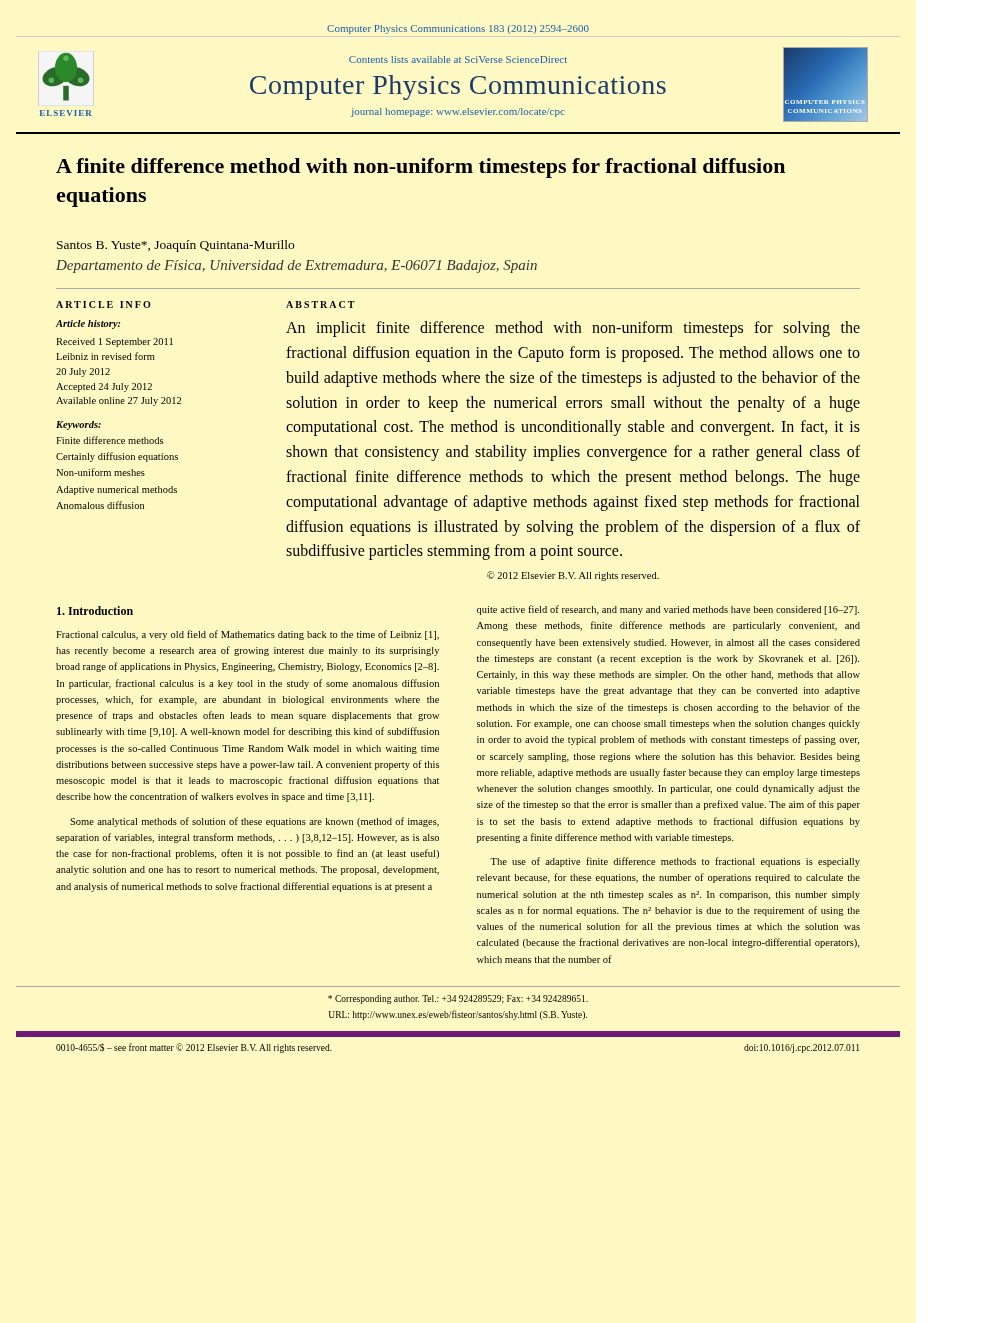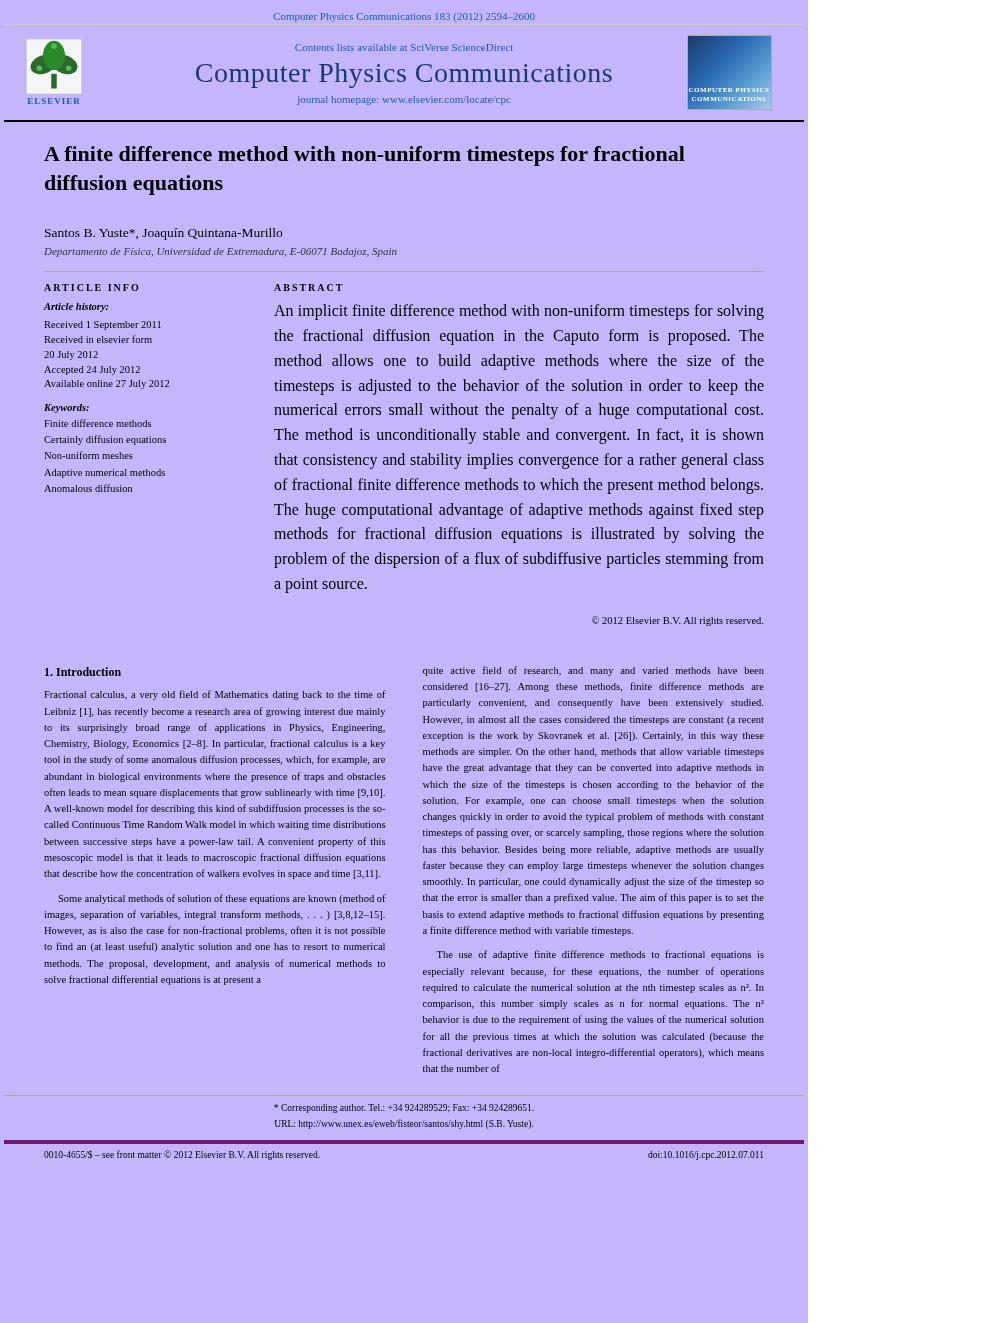--- a/index.html
+++ b/index.html
@@ -4,24 +4,24 @@
   <style>
     * { margin: 0; padding: 0; box-sizing: border-box; }
     body {
       font-family: "Times New Roman", Times, serif;
       background: #fff;
       color: #000;
       width: 992px;
       min-height: 1323px;
     }
     .page-wrapper {
-      width: 808px;
+      width: 916px;
       min-height: 1323px;
-      background: #c4b5fd;
-      padding: 4px;
+      background: #fef9c3;
+      padding: 16px;
     }
     
     .journal-top-bar {
       text-align: center;
       padding: 6px 0 2px 0;
       font-size: 11px;
       color: #1a5ea8;
       border-bottom: 1px solid #ccc;
     }
     
@@ -108,21 +108,21 @@
       font-weight: bold;
       color: #000;
       margin-bottom: 28px;
       line-height: 1.3;
     }
     .article-authors {
       font-size: 13.5px;
       margin-bottom: 4px;
     }
     .article-affiliation {
-      font-size: 11px;
+      font-size: 15px;
       font-style: italic;
       margin-bottom: 14px;
       color: #333;
     }
     .article-info-row {
       display: flex;
       gap: 30px;
       border-top: 1px solid #aaa;
       padding-top: 10px;
     }
@@ -169,30 +169,30 @@
       font-size: 10.5px;
       line-height: 1.55;
     }
     
     .abstract-text {
       font-size: 16px;
       line-height: 1.55;
       text-align: justify;
     }
     .abstract-copyright {
-      text-align: right;
-      font-size: 10.5px;
-      margin-top: 18px;
+      text-align: center;
+      font-size: 10.5px;
+      margin-top: 6px;
     }
 
     
     .body-columns {
       display: flex;
       gap: 37px;
-      margin-top: 17px;
+      margin-top: 1px;
       padding: 0 40px;
     }
     .body-col {
       flex: 1;
       font-size: 10.5px;
       line-height: 1.55;
       text-align: justify;
     }
     .section-heading {
       font-size: 12px;
@@ -216,21 +216,21 @@
       font-size: 9.5px;
       line-height: 1.45;
       margin-bottom: 2px;
       text-align: center;
     }
     .bottom-bar {
       display: flex;
       justify-content: space-between;
       padding: 6px 40px 4px 40px;
       font-size: 9.5px;
-      border-top: 4px solid #701a75;
+      border-top: 6px solid #701a75;
       margin-top: 8px;
     }
   </style>
 </head>
 <body>
 
 <div class="page-wrapper">
 
   <div class="journal-top-bar">
     <span>Computer Physics Communications 183 (2012) 2594–2600</span>
@@ -285,21 +285,21 @@
     </div>
     <div class="article-affiliation">Departamento de Física, Universidad de Extremadura, E-06071 Badajoz, Spain</div>
 
     <div class="article-info-row">
 
       <div class="article-info-left">
         <div class="info-section-title">ARTICLE INFO</div>
         <div class="article-history">
           <span class="history-label">Article history:</span>
           <div class="history-item">Received 1 September 2011</div>
-          <div class="history-item">Received in elsevier form</div>
+          <div class="history-item">Leibniz in revised form</div>
           <div class="history-item">20 July 2012</div>
           <div class="history-item">Accepted 24 July 2012</div>
           <div class="history-item">Available online 27 July 2012</div>
         </div>
         <div class="keywords-section">
           <span class="keywords-label">Keywords:</span>
           <div class="keywords-list">
             <div>Finite difference methods</div>
             <div>Certainly diffusion equations</div>
             <div>Non-uniform meshes</div>

